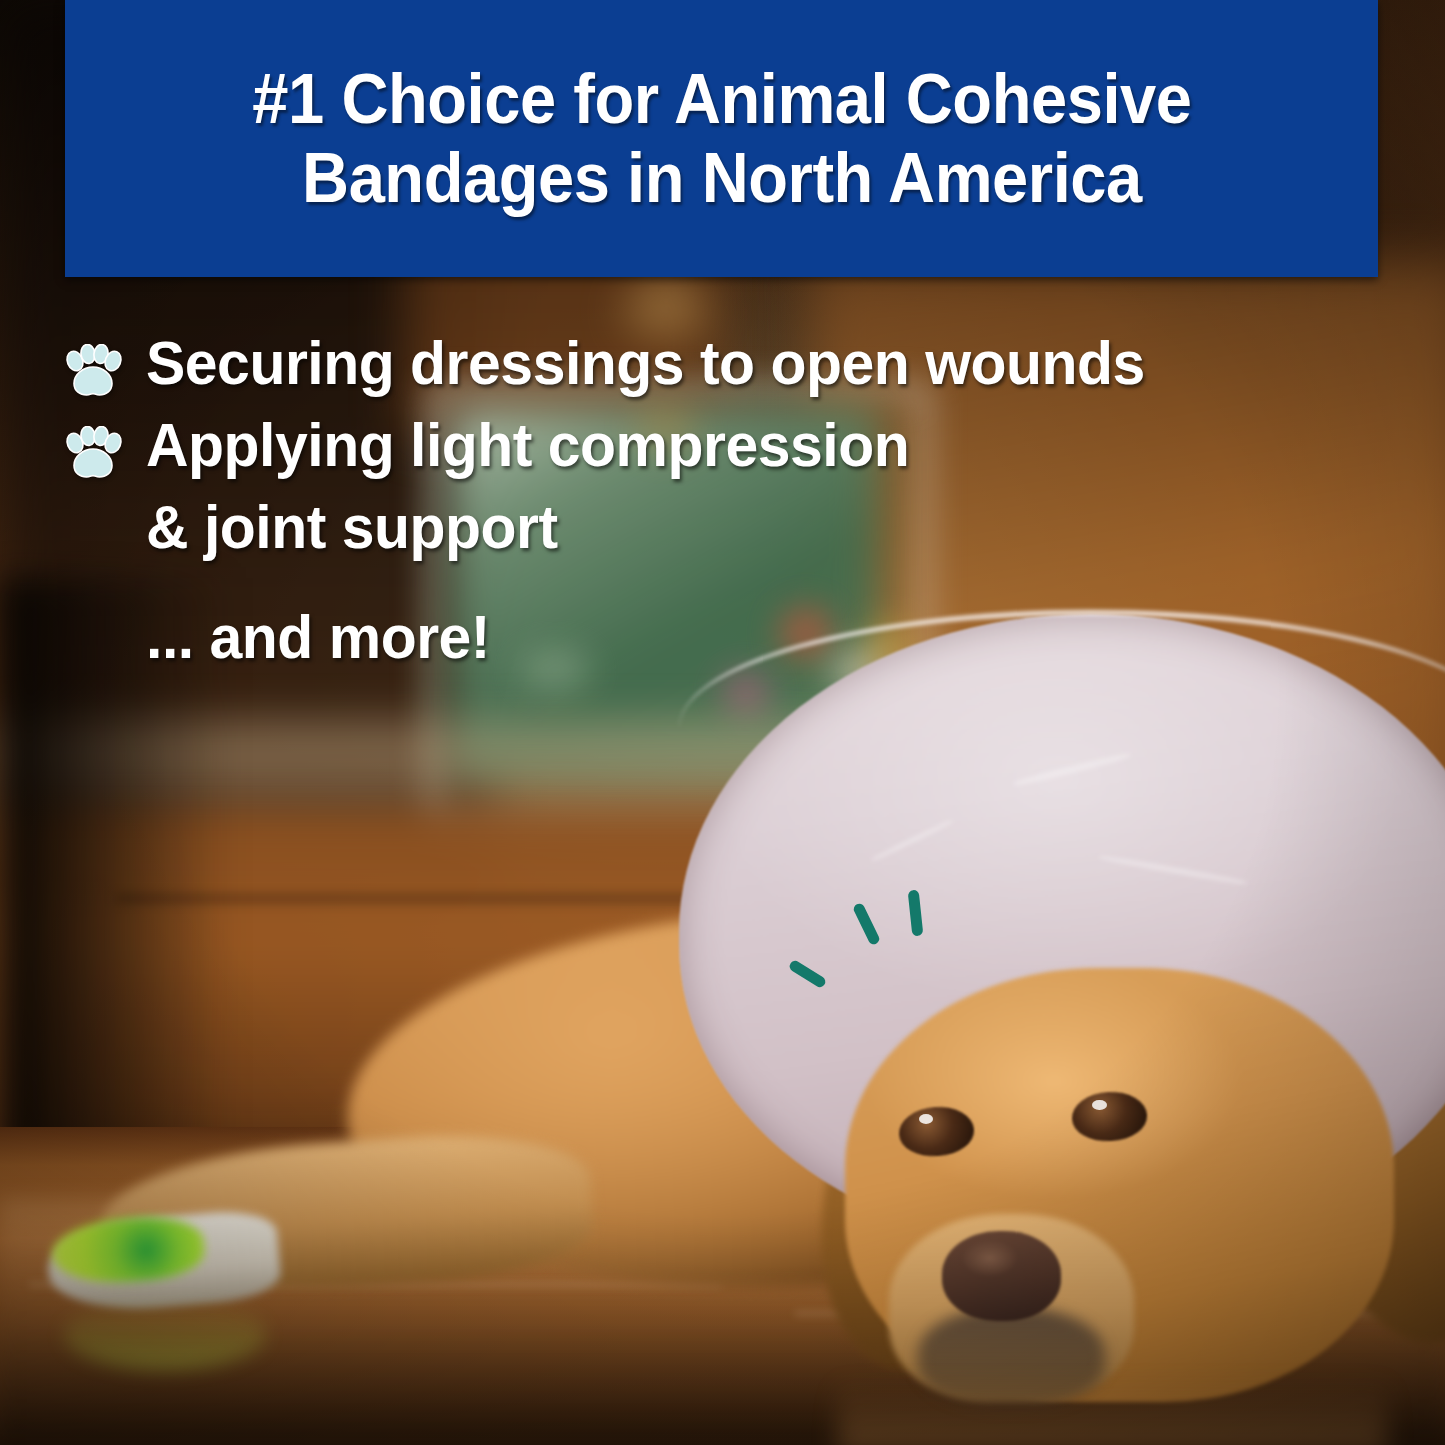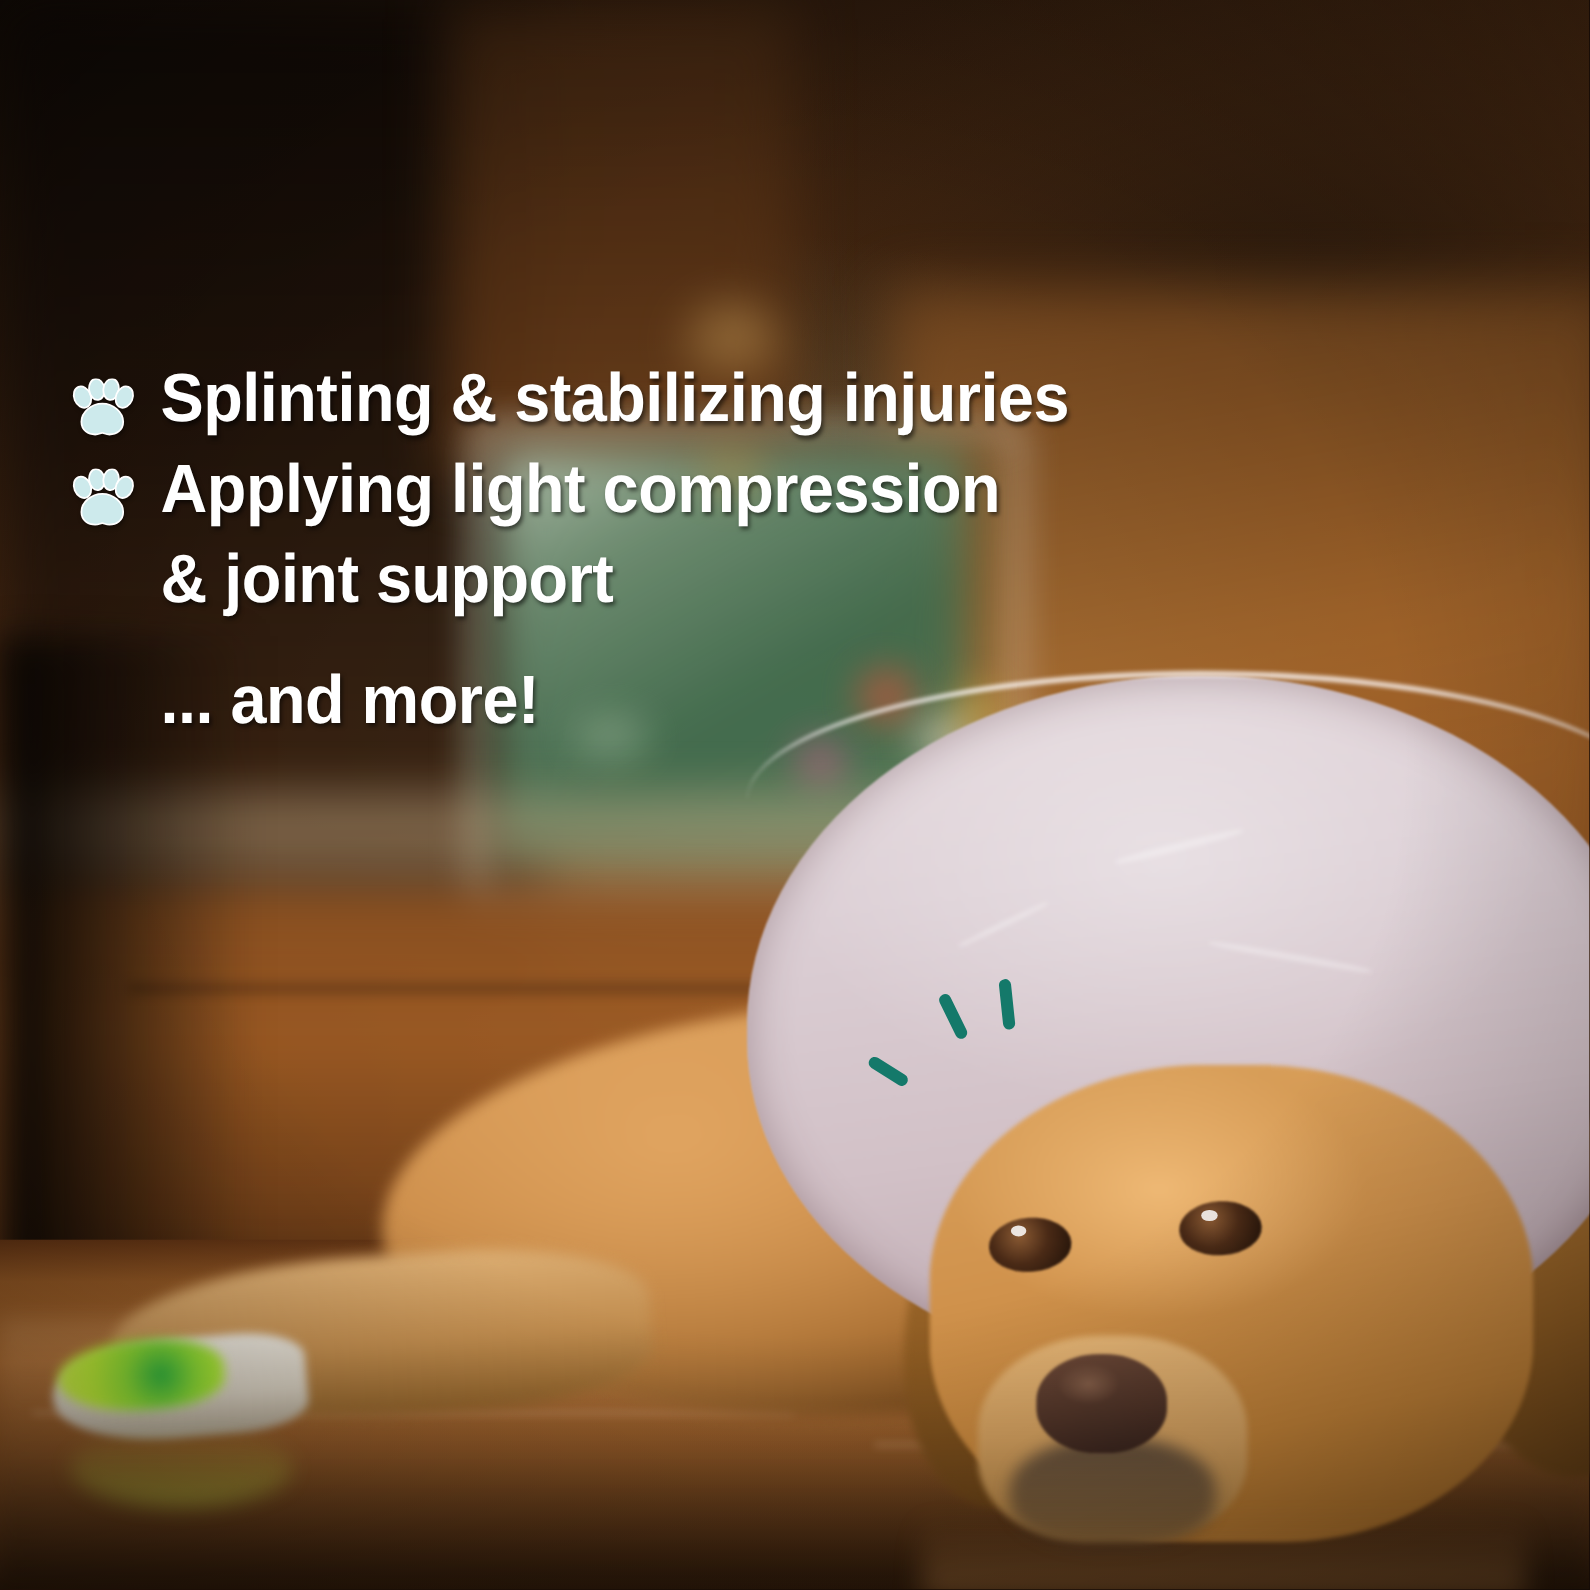--- a/index.html
+++ b/index.html
@@ -316,38 +316,42 @@
       <div class="head-reflect"></div>
 
       <div class="spark sp1"></div>
       <div class="spark sp2"></div>
       <div class="spark sp3"></div>
     </div>
 
     <div class="vignette"></div>
   </div>
 
+  <div class="banner">
+    <div class="banner-title">#1 Choice for Animal Cohesive
+Bandages in North America</div>
+  </div>
 
   <div class="bullets">
-
 
     <div class="b-row">
       <span class="paw">
         <svg viewBox="0 0 62 58" xmlns="http://www.w3.org/2000/svg">
           <g fill="#cdeaec" stroke="#ffffff" stroke-width="1.6">
             <ellipse cx="13" cy="17" rx="7.6" ry="10" transform="rotate(-22 13 17)"></ellipse>
             <ellipse cx="26" cy="10" rx="7" ry="9.6" transform="rotate(-8 26 10)"></ellipse>
             <ellipse cx="39" cy="10" rx="7" ry="9.6" transform="rotate(8 39 10)"></ellipse>
             <ellipse cx="51" cy="17" rx="7.6" ry="10" transform="rotate(22 51 17)"></ellipse>
             <path d="M31 23c10 0 19 7.5 19 16.5 0 7.8-6.4 11.5-12.5 11.5-3.3 0-5-1.4-6.5-1.4s-3.2 1.4-6.5 1.4C18.4 51 12 47.3 12 39.5 12 30.5 21 23 31 23z"></path>
           </g>
         </svg>
       </span>
-      <span class="b-text">Splinting &amp; stabilizing injuries</span>
+      <span class="b-text">Securing dressings to open wounds</span>
     </div>
+
 
     <div class="b-row">
       <span class="paw">
         <svg viewBox="0 0 62 58" xmlns="http://www.w3.org/2000/svg">
           <g fill="#cdeaec" stroke="#ffffff" stroke-width="1.6">
             <ellipse cx="13" cy="17" rx="7.6" ry="10" transform="rotate(-22 13 17)"></ellipse>
             <ellipse cx="26" cy="10" rx="7" ry="9.6" transform="rotate(-8 26 10)"></ellipse>
             <ellipse cx="39" cy="10" rx="7" ry="9.6" transform="rotate(8 39 10)"></ellipse>
             <ellipse cx="51" cy="17" rx="7.6" ry="10" transform="rotate(22 51 17)"></ellipse>
             <path d="M31 23c10 0 19 7.5 19 16.5 0 7.8-6.4 11.5-12.5 11.5-3.3 0-5-1.4-6.5-1.4s-3.2 1.4-6.5 1.4C18.4 51 12 47.3 12 39.5 12 30.5 21 23 31 23z"></path>

